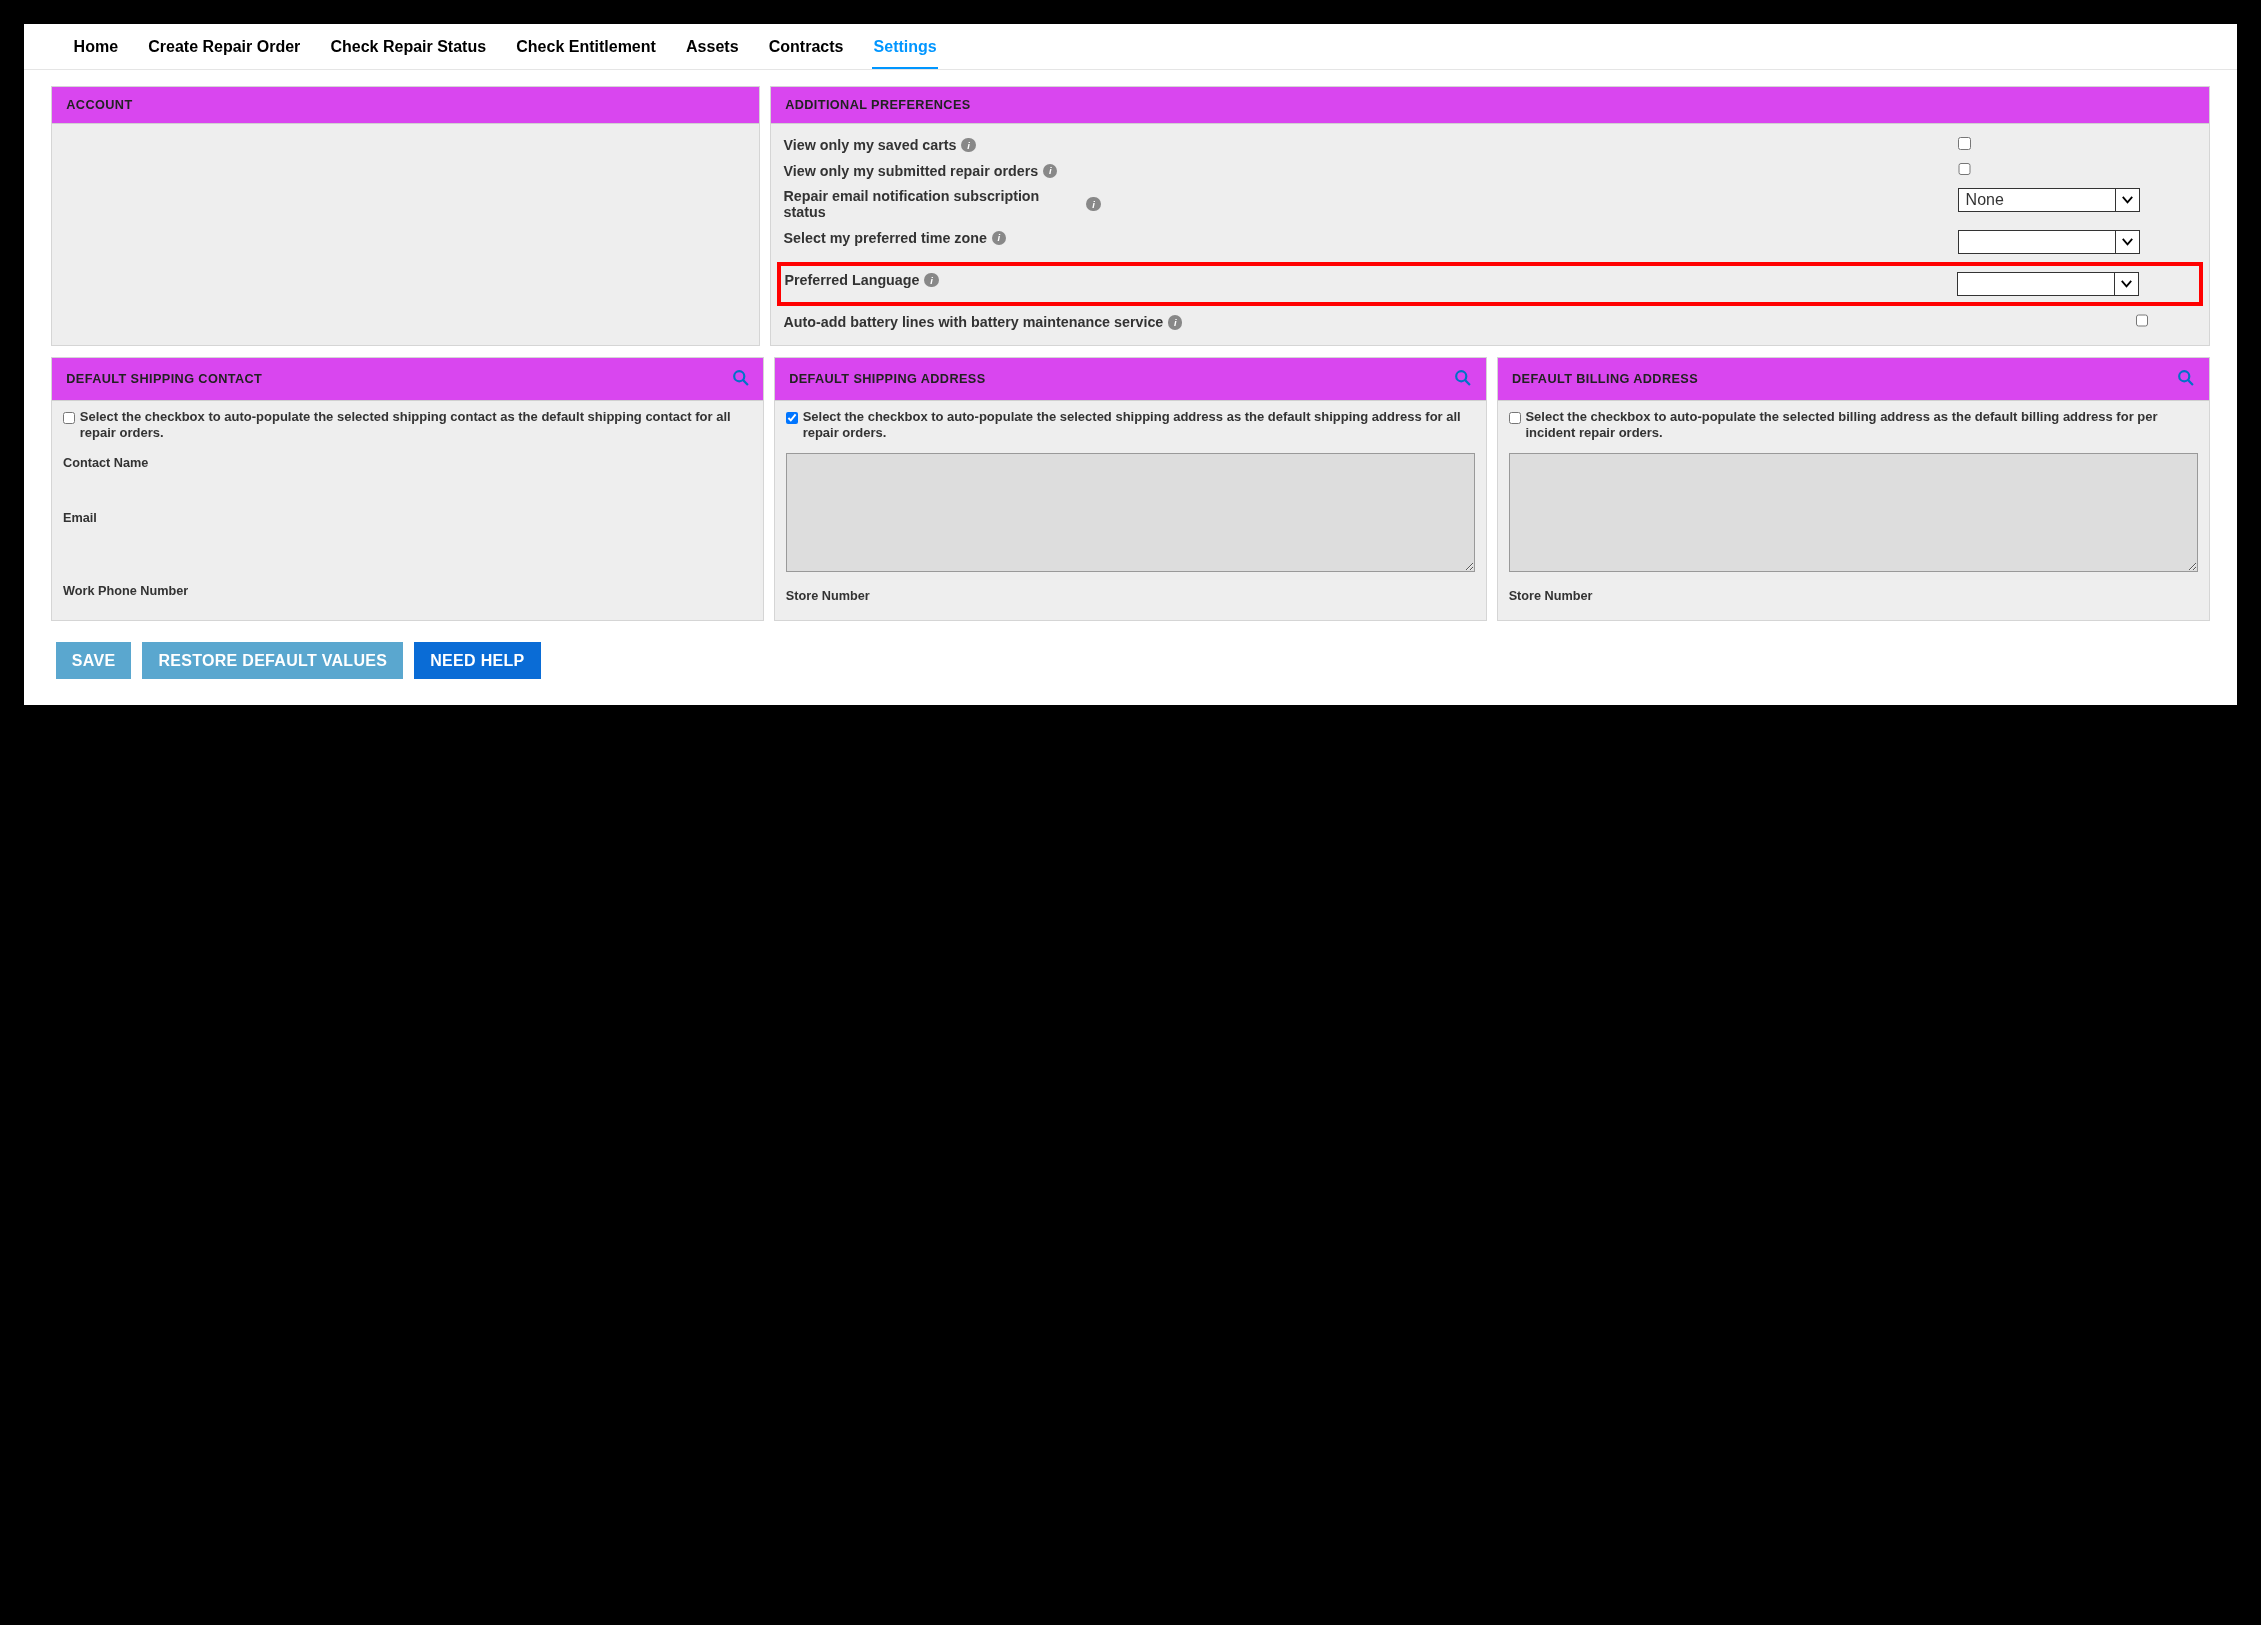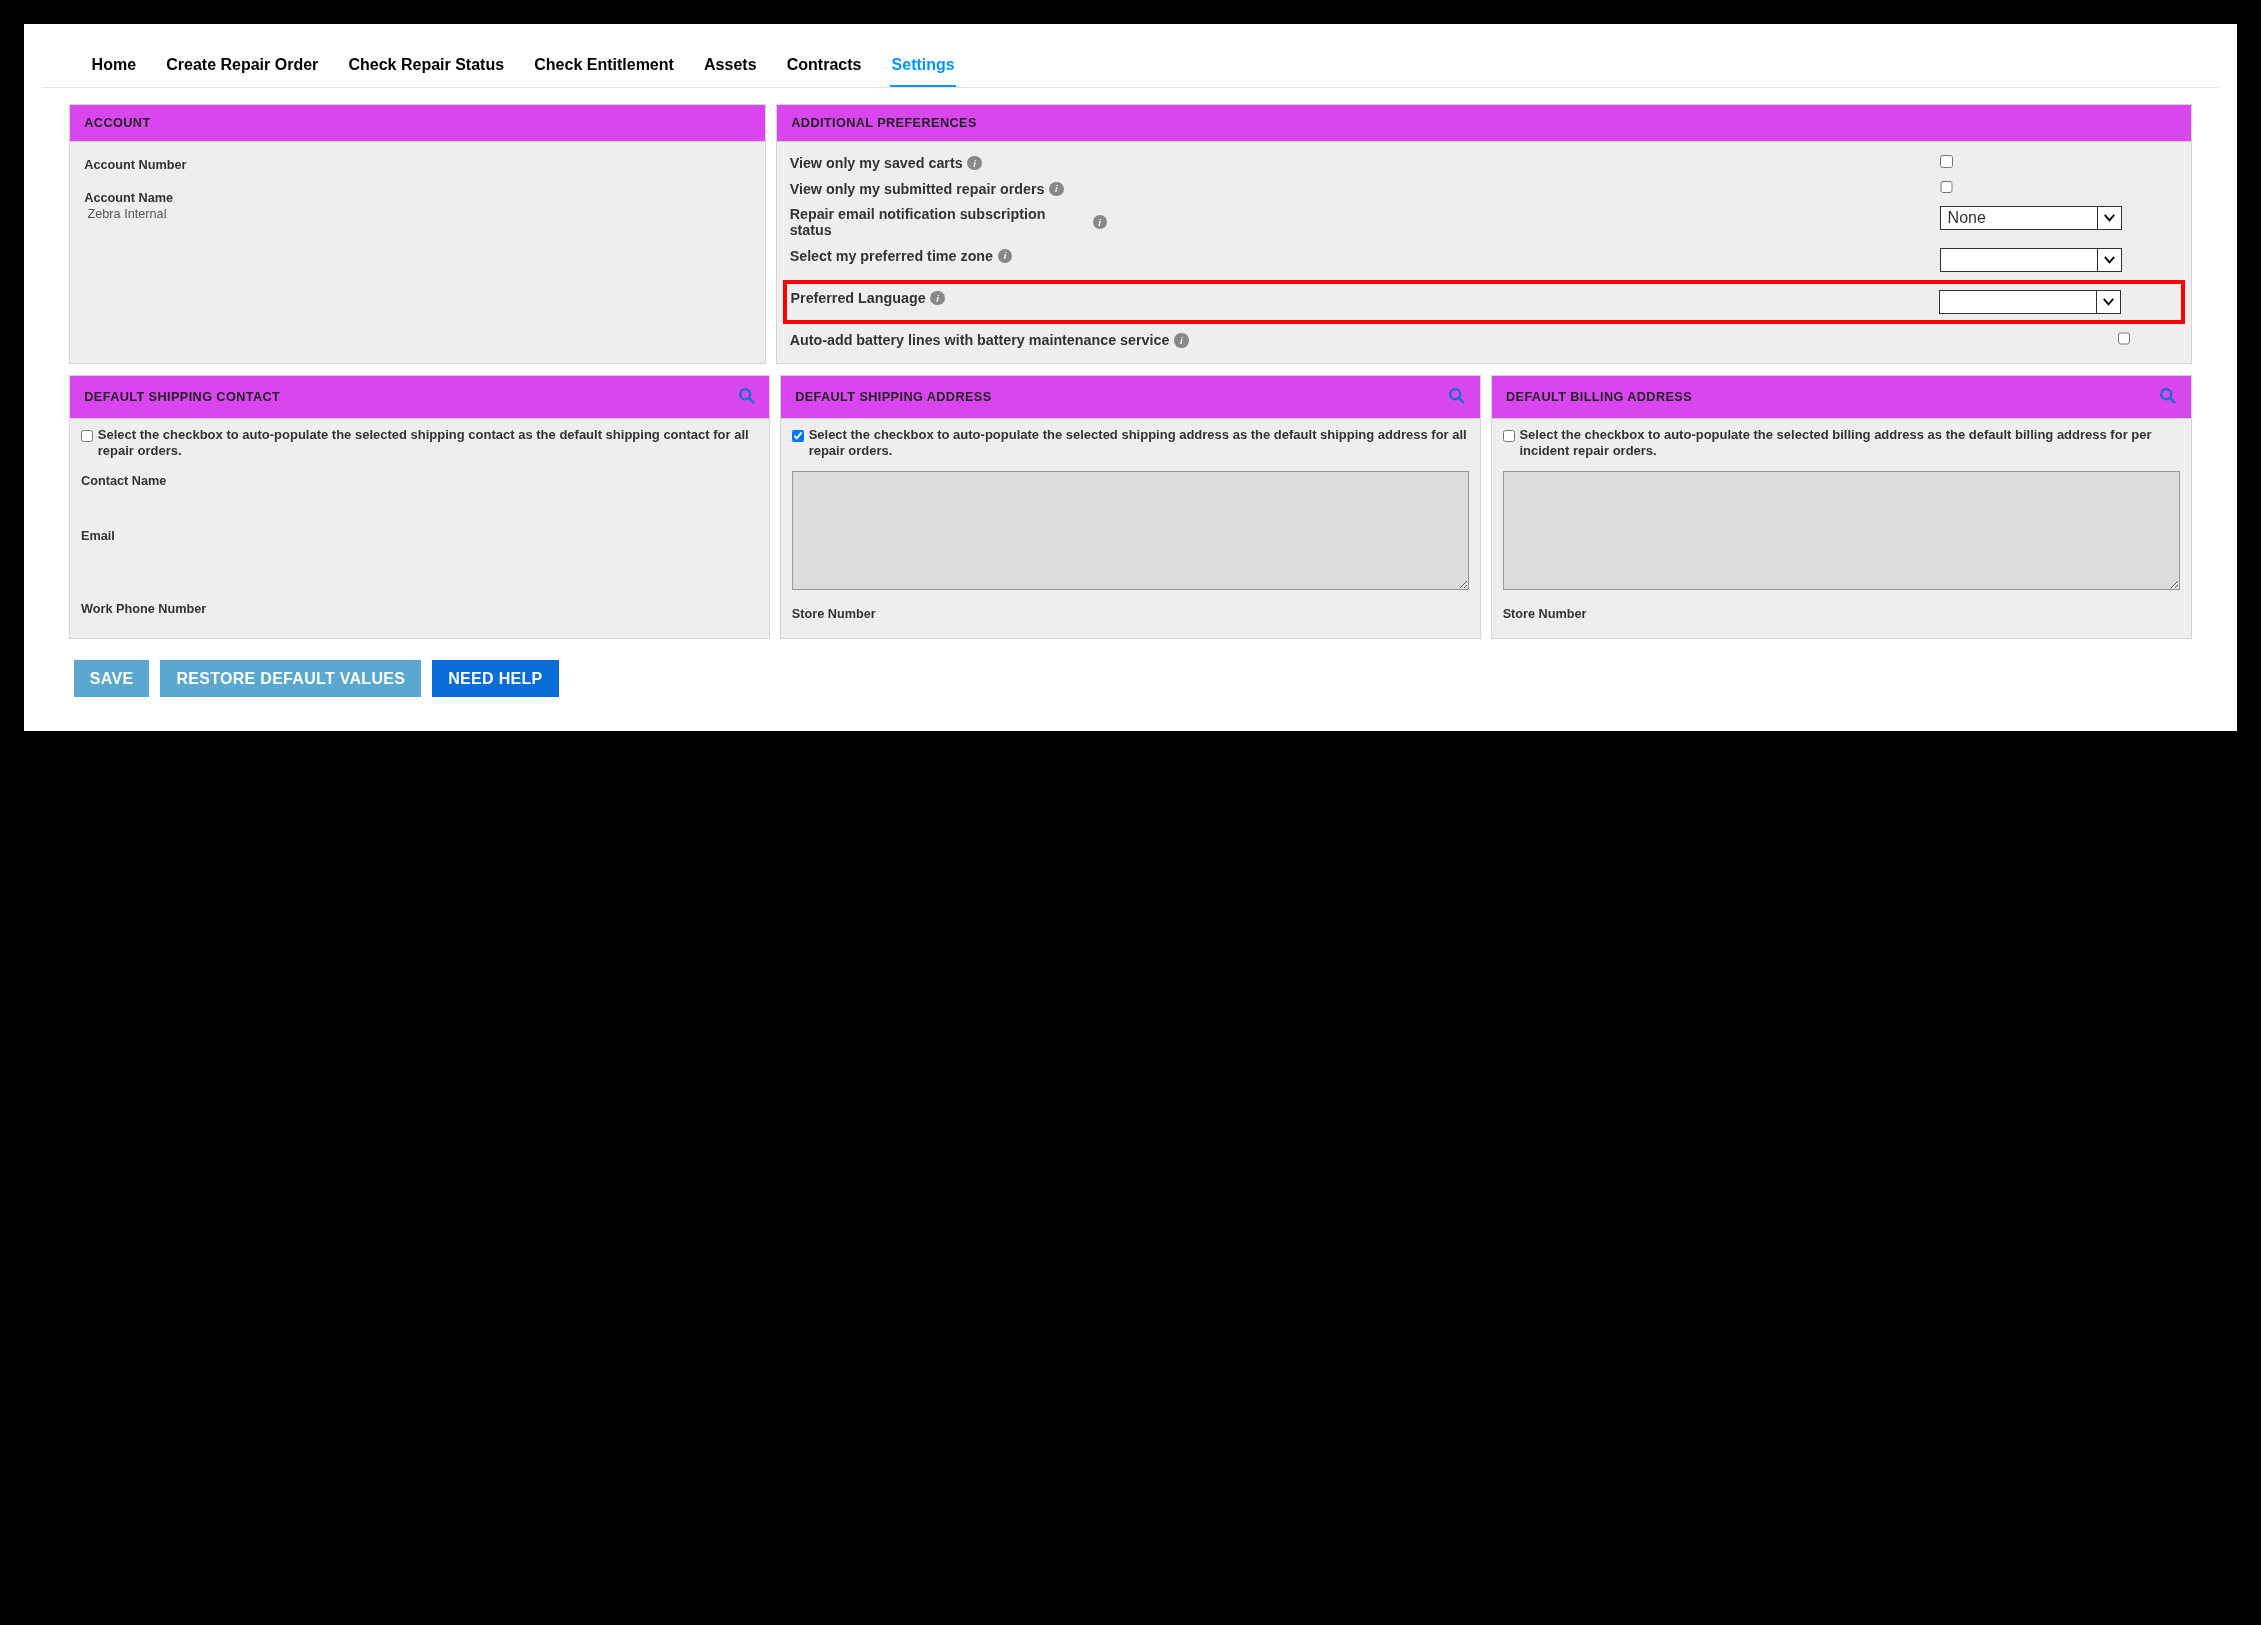--- a/index.html
+++ b/index.html
@@ -7,21 +7,21 @@
     background: #000;
     padding: 24px;
     font-family: Arial, Helvetica, sans-serif;
     font-size: 12.7px;
     color: #222;
   }
   .window {
     background: #fff;
     width: 100%;
     min-height: 681px;
-    padding: 18px;
+    padding: 0;
   }
   
   .topnav {
     display: flex;
     align-items: flex-end;
     gap: 27px;
     padding: 14.3px 48px 0 48px;
     border-bottom: 0.8px solid #e5e5e5;
   }
   .topnav a {
@@ -154,26 +154,20 @@
     <a>Contracts</a>
     <a class="active">Settings</a>
   </nav>
 
   <div class="content">
 
     <div class="row1">
 
       <div class="panel account-panel">
         <div class="panel-header">ACCOUNT</div>
-        <div class="account-body">
-          <div class="label">Account Number</div>
-          <div class="value"></div>
-          <div class="label">Account Name</div>
-          <div class="value">Zebra Internal</div>
-        </div>
       </div>
 
       <div class="panel prefs-panel">
         <div class="panel-header">ADDITIONAL PREFERENCES</div>
         <div class="prefs-body">
 
           <div class="pref-row">
             <span class="pref-label">
               <span>View only my saved carts</span>
               <span class="info-icon">i</span>

